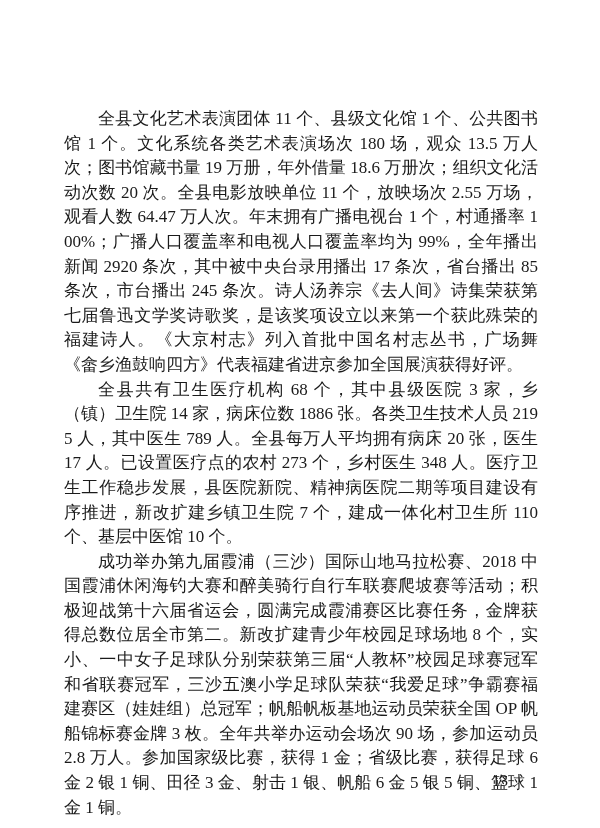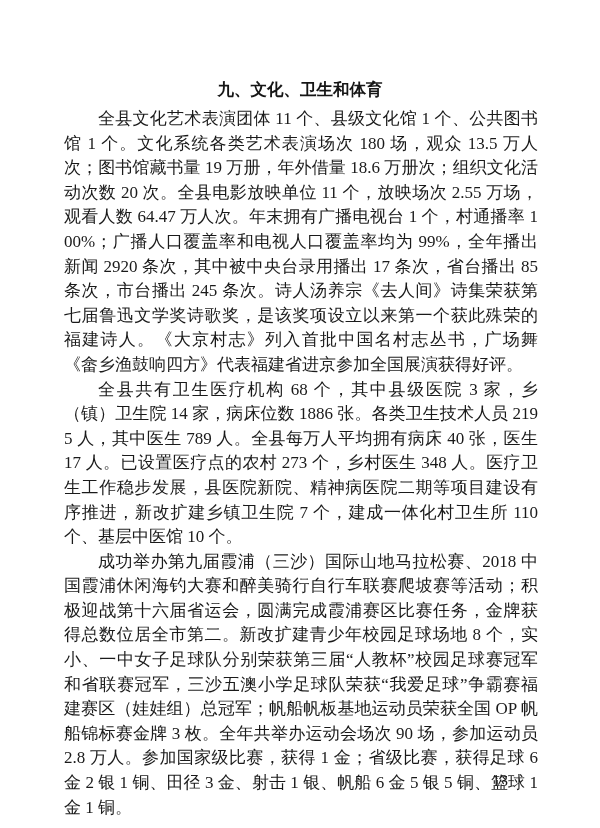--- a/index.html
+++ b/index.html
@@ -58,23 +58,22 @@
     font-size: 16px;
     line-height: 16px;
     color: #1a1a1a;
   }
 </style>
 </head>
 <body>
 
 <div class="page">
 
-  <h1 class="section-title">九、文化、卫生和体育</h1>
 
   <div class="content">
     <p class="para">全县文化艺术表演团体 11 个、县级文化馆 1 个、公共图书馆 1 个。文化系统各类艺术表演场次 180 场，观众 13.5 万人次；图书馆藏书量 19 万册，年外借量 18.6 万册次；组织文化活动次数 20 次。全县电影放映单位 11 个，放映场次 2.55 万场，观看人数 64.47 万人次。年末拥有广播电视台 1 个，村通播率 100%；广播人口覆盖率和电视人口覆盖率均为 99%，全年播出新闻 2920 条次，其中被中央台录用播出 17 条次，省台播出 85 条次，市台播出 245 条次。诗人汤养宗《去人间》诗集荣获第七届鲁迅文学奖诗歌奖，是该奖项设立以来第一个获此殊荣的福建诗人。《大京村志》列入首批中国名村志丛书，广场舞《畲乡渔鼓响四方》代表福建省进京参加全国展演获得好评。</p>
-    <p class="para">全县共有卫生医疗机构 68 个，其中县级医院 3 家，乡（镇）卫生院 14 家，病床位数 1886 张。各类卫生技术人员 2195 人，其中医生 789 人。全县每万人平均拥有病床 40 张，医生 17 人。已设置医疗点的农村 273 个，乡村医生 348 人。医疗卫生工作稳步发展，县医院新院、精神病医院二期等项目建设有序推进，新改扩建乡镇卫生院 7 个，建成一体化村卫生所 110 个、基层中医馆 10 个。</p>
+    <p class="para">全县共有卫生医疗机构 68 个，其中县级医院 3 家，乡（镇）卫生院 14 家，病床位数 1886 张。各类卫生技术人员 2195 人，其中医生 789 人。全县每万人平均拥有病床 20 张，医生 17 人。已设置医疗点的农村 273 个，乡村医生 348 人。医疗卫生工作稳步发展，县医院新院、精神病医院二期等项目建设有序推进，新改扩建乡镇卫生院 7 个，建成一体化村卫生所 110 个、基层中医馆 10 个。</p>
     <p class="para">成功举办第九届霞浦（三沙）国际山地马拉松赛、2018 中国霞浦休闲海钓大赛和醉美骑行自行车联赛爬坡赛等活动；积极迎战第十六届省运会，圆满完成霞浦赛区比赛任务，金牌获得总数位居全市第二。新改扩建青少年校园足球场地 8 个，实小、一中女子足球队分别荣获第三届“人教杯”校园足球赛冠军和省联赛冠军，三沙五澳小学足球队荣获“我爱足球”争霸赛福建赛区（娃娃组）总冠军；帆船帆板基地运动员荣获全国 OP 帆船锦标赛金牌 3 枚。全年共举办运动会场次 90 场，参加运动员 2.8 万人。参加国家级比赛，获得 1 金；省级比赛，获得足球 6 金 2 银 1 铜、田径 3 金、射击 1 银、帆船 6 金 5 银 5 铜、篮球 1 金 1 铜。</p>
   </div>
 
   <div class="page-number">13</div>
 
 </div>
 
 </body></html>

